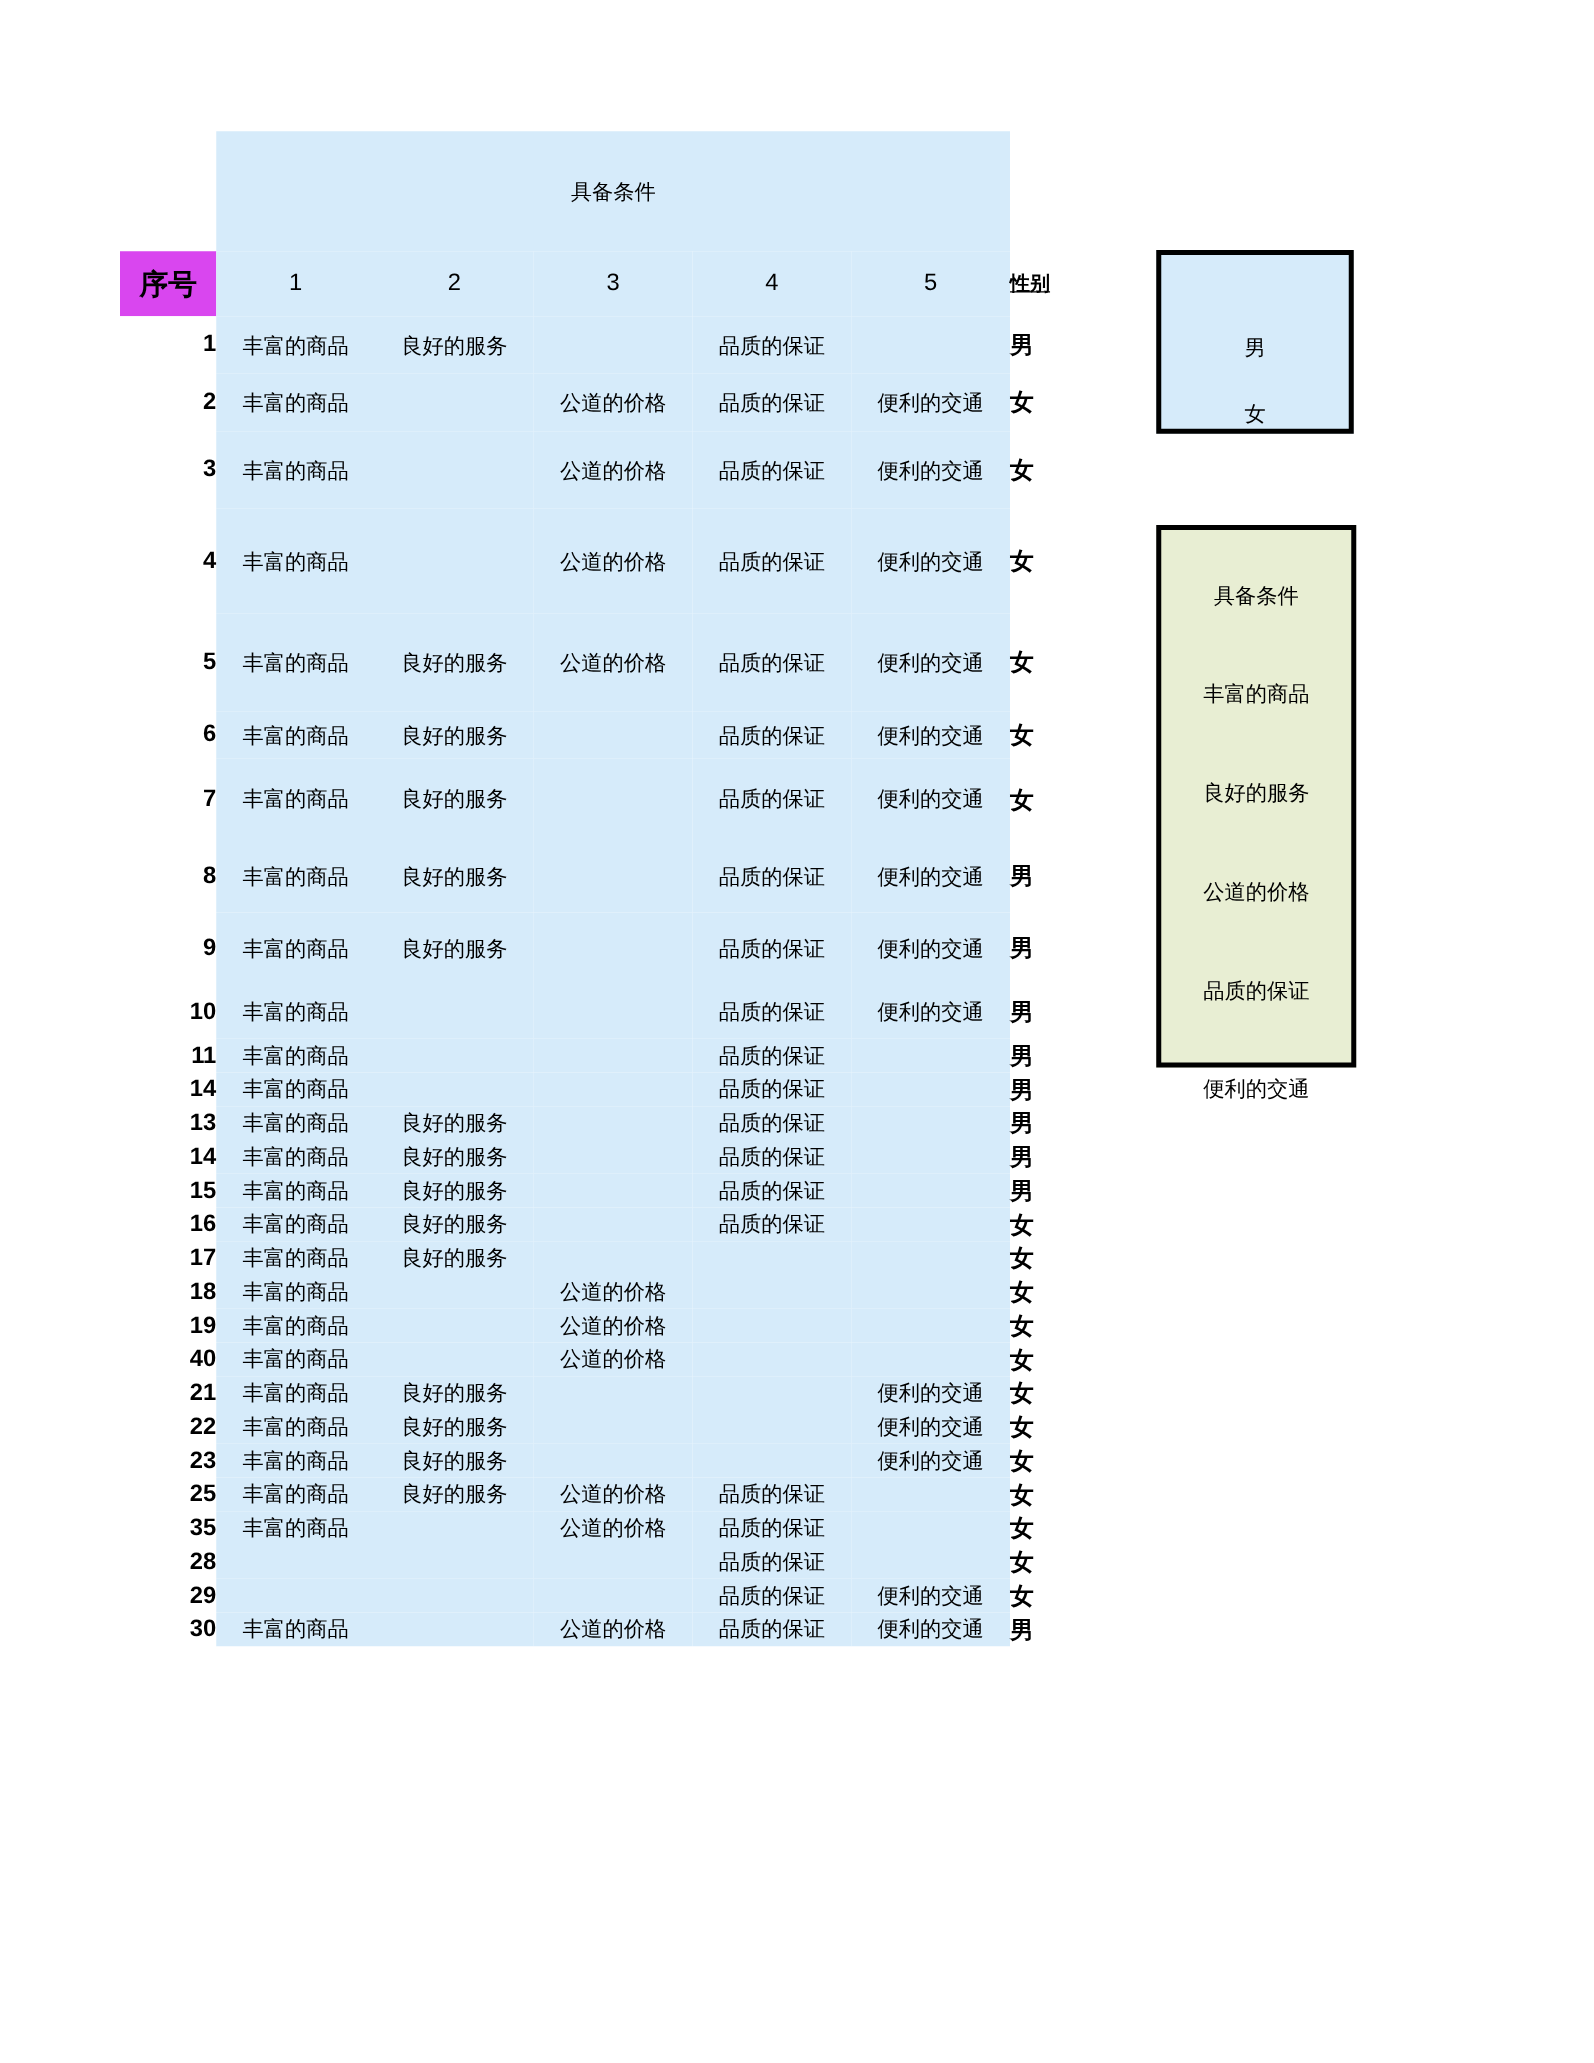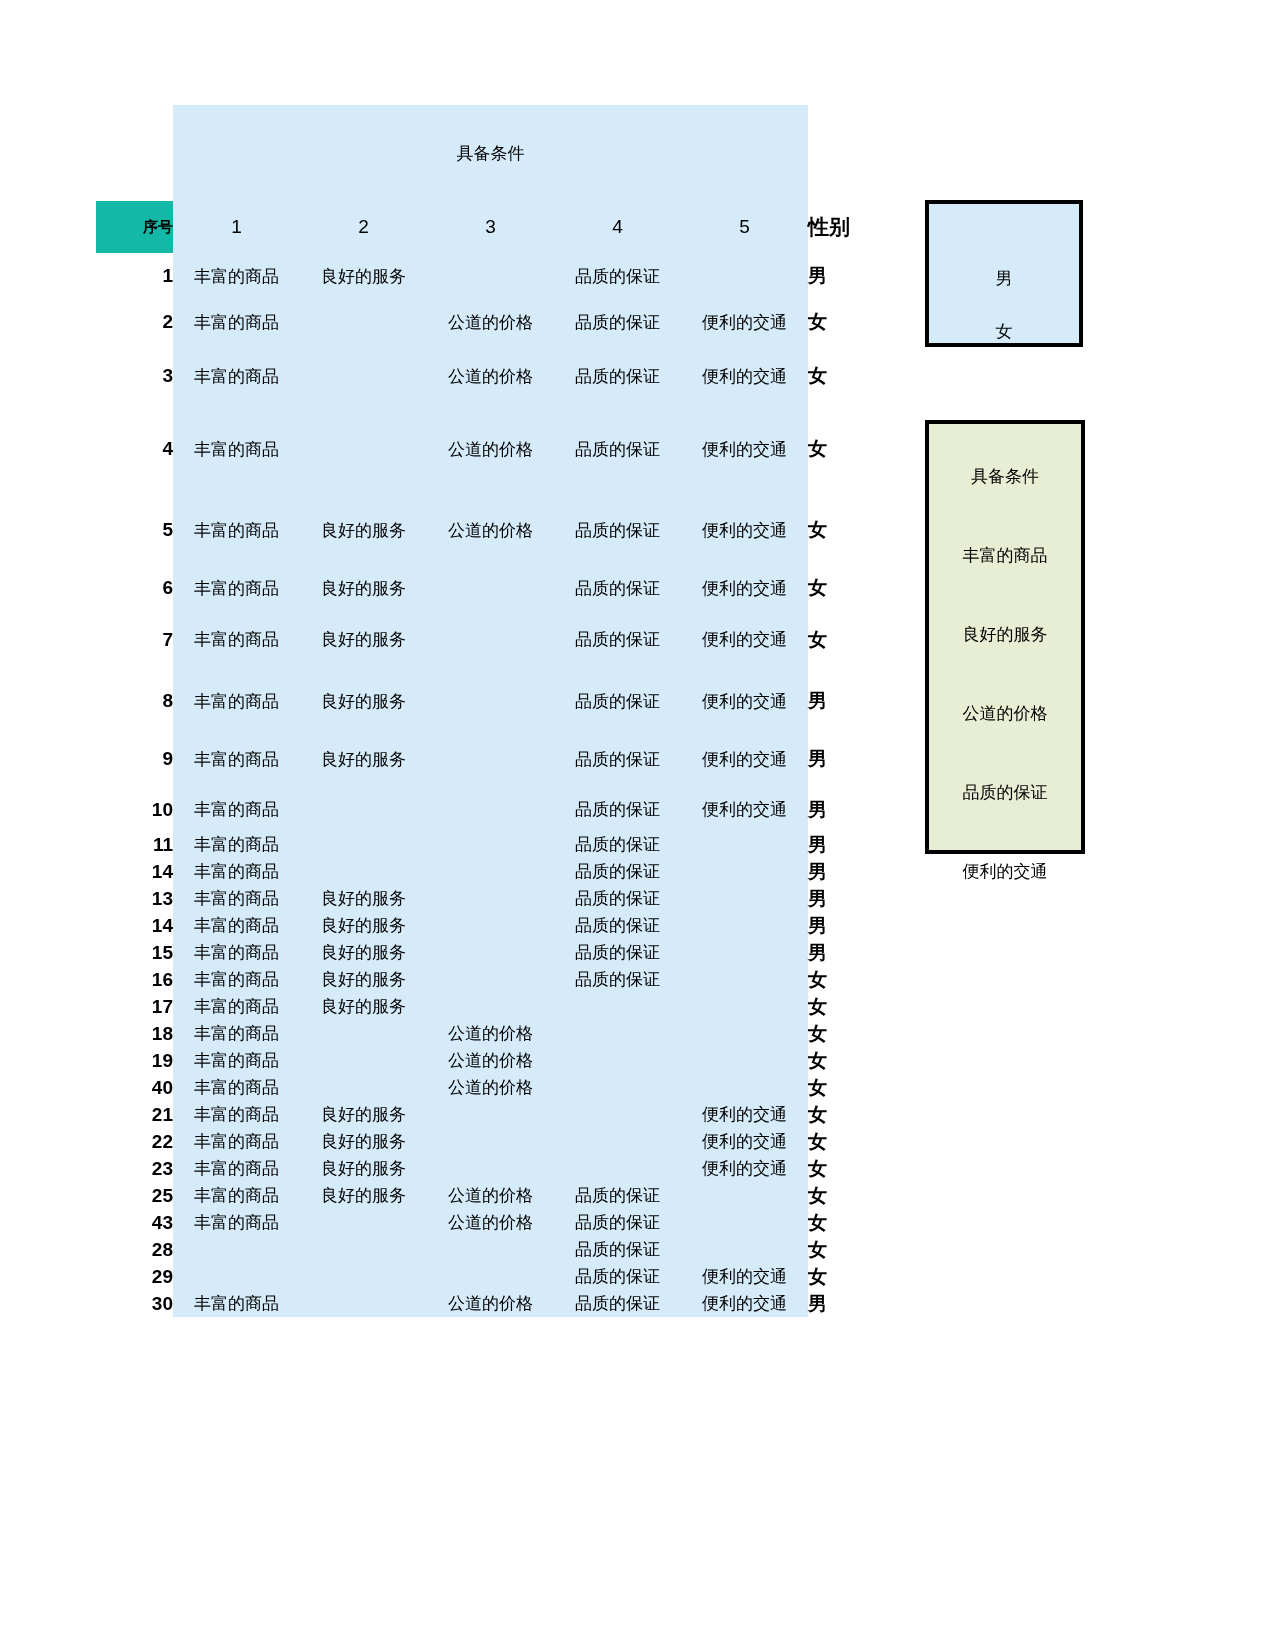--- a/index.html
+++ b/index.html
@@ -60,34 +60,35 @@
   }
   .banner-blank { background: #ffffff; }
   .hdr-num {
     background: #d6ebfa;
     text-align: center;
     font-size: 19px;
     color: #000;
     height: 52px;
   }
   .hdr-idx {
-    background: #14b8a6;
-    text-align: right;
+    background: #d946ef;
+    text-align: center;
     padding-left: 6px;
-    font-size: 15px;
+    font-size: 23px;
     font-weight: bold;
     height: 52px;
   }
   .hdr-gender {
     background: #ffffff;
     text-align: left;
     padding-left: 8px;
-    font-size: 21px;
+    font-size: 16px;
     font-weight: bold;
     height: 52px;
+    text-decoration: underline;
   }
 
   
   .side-box {
     position: absolute;
     border: 4px solid #000000;
     display: flex;
     flex-direction: column;
     align-items: center;
     justify-content: flex-start;
@@ -361,21 +362,21 @@
           <tr style="height: 27px;">
             <td class="cell-idx">25</td>
             <td class="cell-cond">丰富的商品</td>
             <td class="cell-cond">良好的服务</td>
             <td class="cell-cond">公道的价格</td>
             <td class="cell-cond">品质的保证</td>
             <td class="cell-cond"></td>
             <td class="cell-gender">女</td>
           </tr>
           <tr style="height: 27px;">
-            <td class="cell-idx">43</td>
+            <td class="cell-idx">35</td>
             <td class="cell-cond">丰富的商品</td>
             <td class="cell-cond"></td>
             <td class="cell-cond">公道的价格</td>
             <td class="cell-cond">品质的保证</td>
             <td class="cell-cond"></td>
             <td class="cell-gender">女</td>
           </tr>
           <tr style="height: 27px;">
             <td class="cell-idx">28</td>
             <td class="cell-cond"></td>

